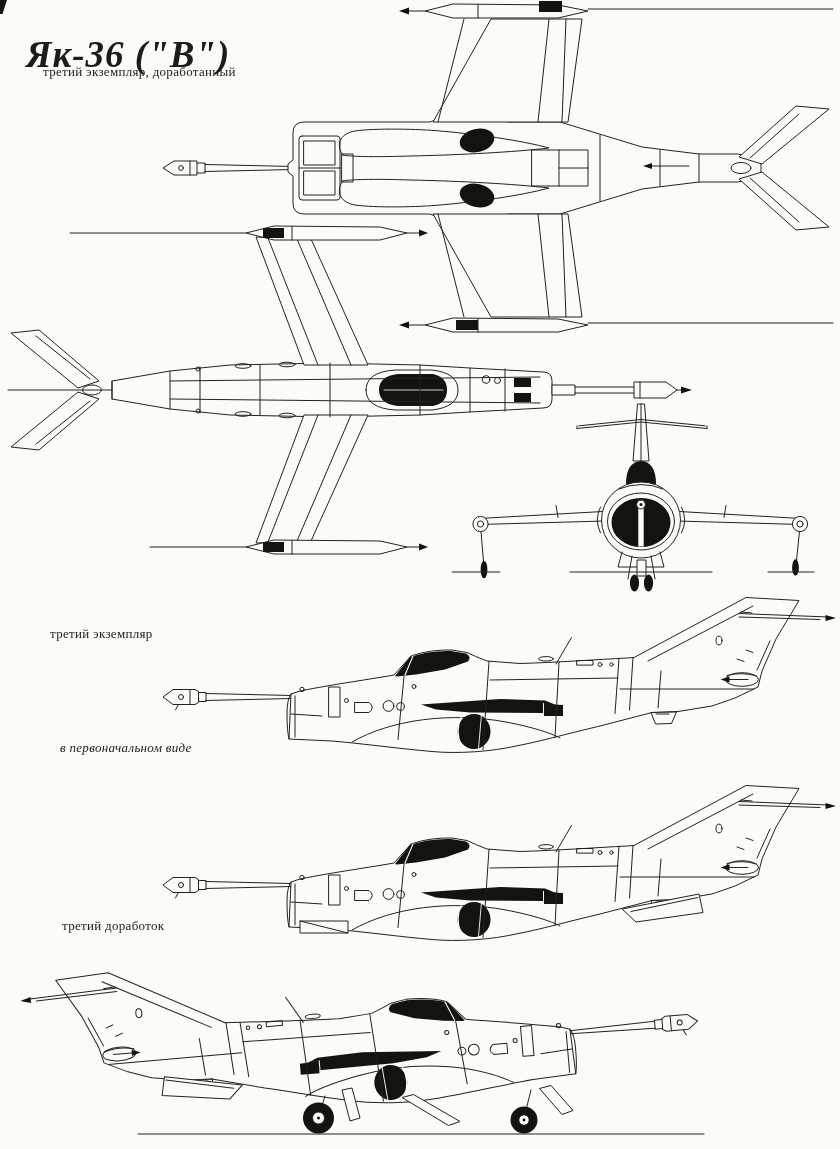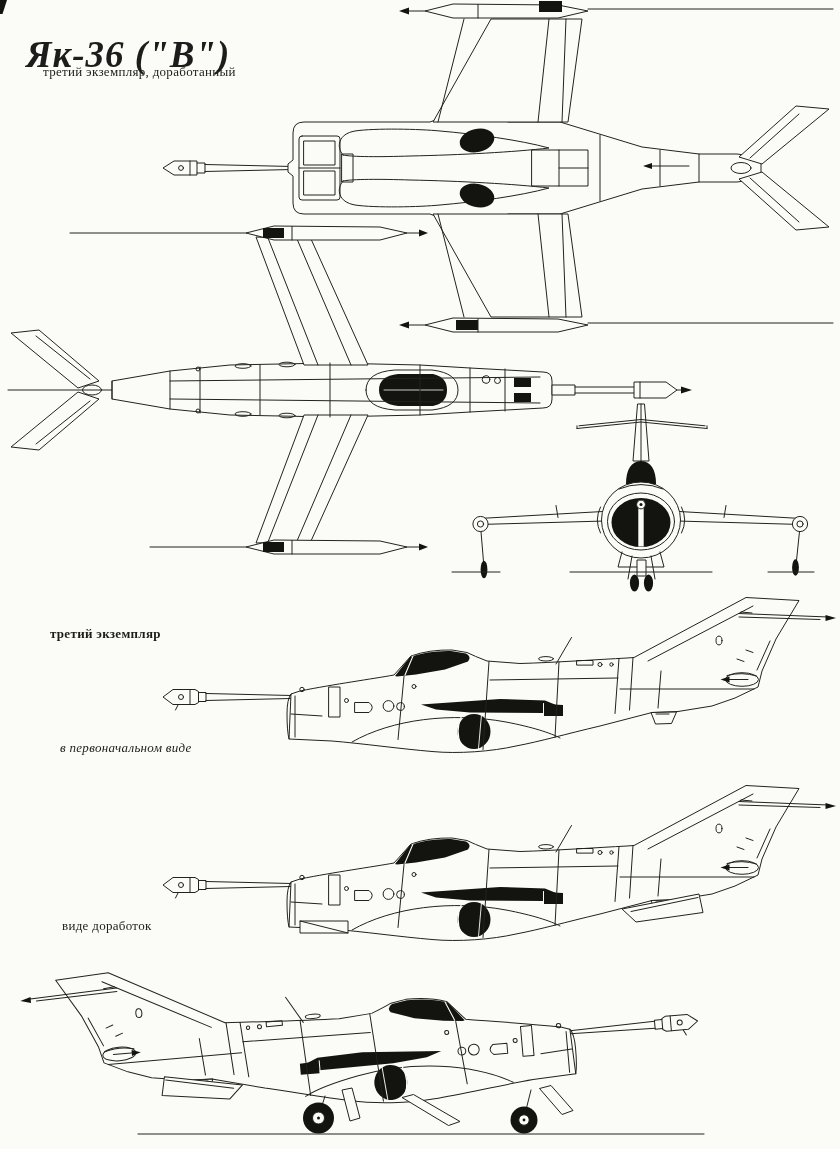--- a/index.html
+++ b/index.html
@@ -16,21 +16,21 @@
   .w{stroke:#fbfbf8;fill:none;stroke-linecap:round}
   .title{
     position:absolute;left:26px;top:10px;
     font-style:italic;font-weight:700;font-size:37px;line-height:1.1;
     letter-spacing:1px;white-space:nowrap;
   }
   .note{
     position:absolute;font-size:13px;letter-spacing:.3px;white-space:nowrap;
   }
   .subtitle{left:43px;top:64px;text-align:center;}
-  .lbl1{left:50px;top:626px;font-weight:bold;}
+  .lbl1{left:50px;top:626px;}
   .lbl2{left:60px;top:740px;font-style:italic;}
   .lbl3{left:62px;top:918px;}
 </style>
 </head>
 <body>
 
 <div class="page">
 
 <svg width="840" height="1149" viewBox="0 0 840 1149">
   <defs>
@@ -313,15 +313,15 @@
     <circle class="k" cx="524" cy="1120" r="13.5"></circle>
     <circle class="sf" cx="524" cy="1120" r="5.2"></circle>
     <circle class="k" cx="524" cy="1120" r="1.4"></circle>
   </g>
 </svg>
 
 <h1 class="title">Як-36 ("В")</h1>
 <div class="note subtitle">третий экземпляр, доработанный</div>
 <div class="note lbl1">третий экземпляр</div>
 <div class="note lbl2">в первоначальном виде</div>
-<div class="note lbl3">виде доработок</div>
+<div class="note lbl3">третий доработок</div>
 
 </div>
 
 </body></html>

